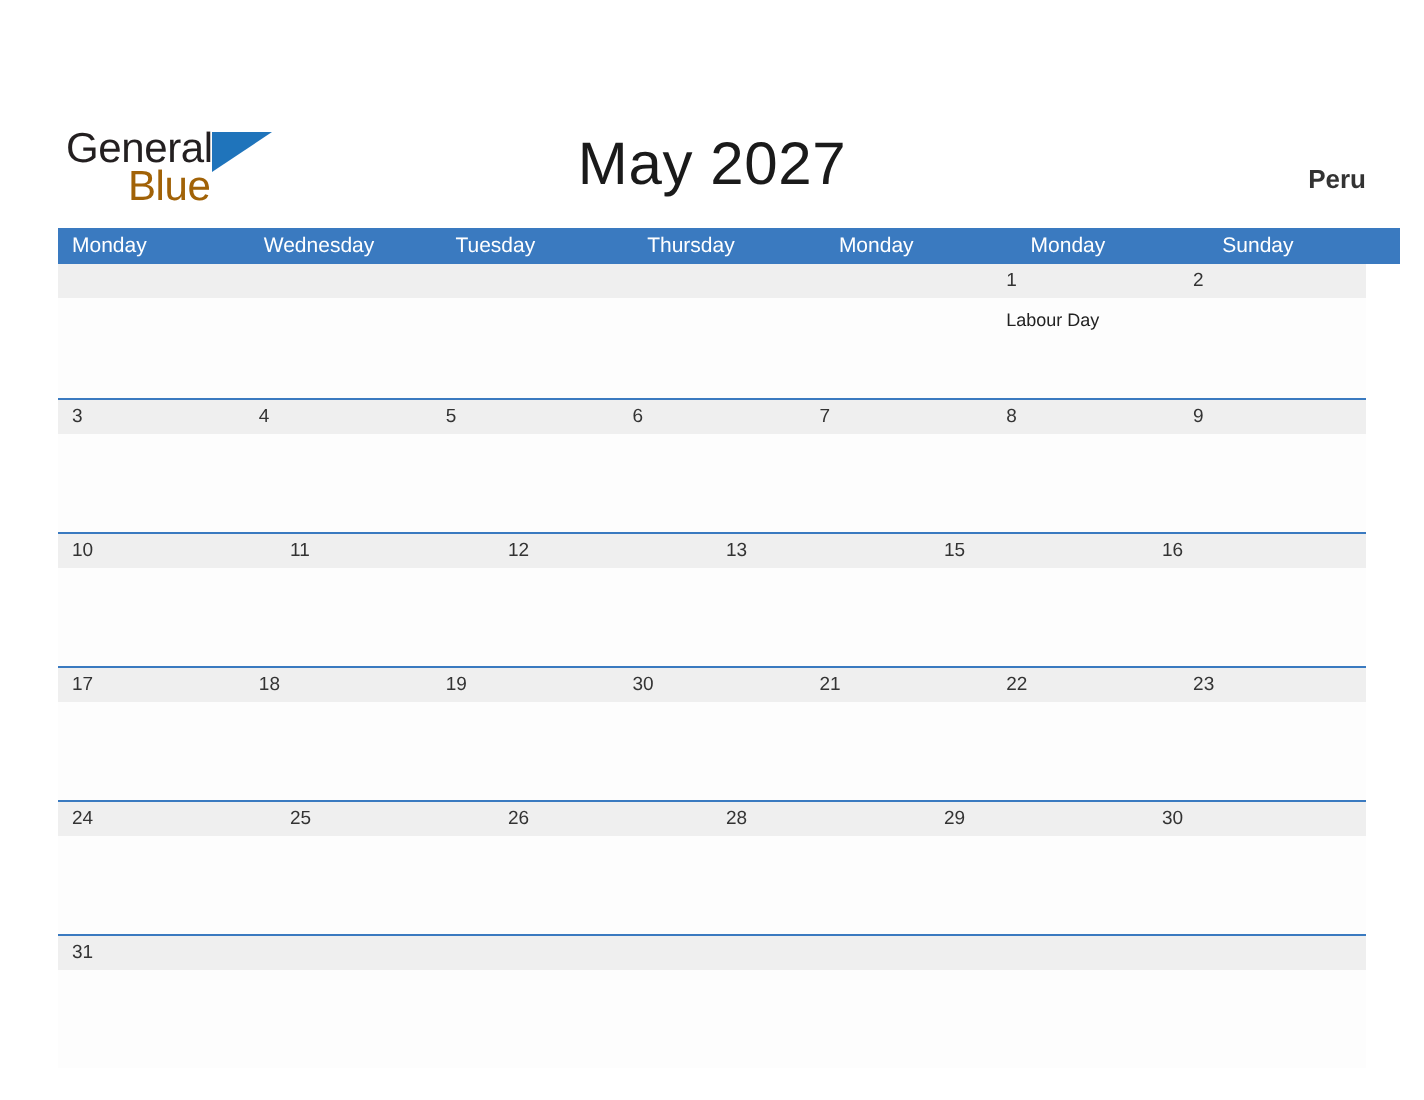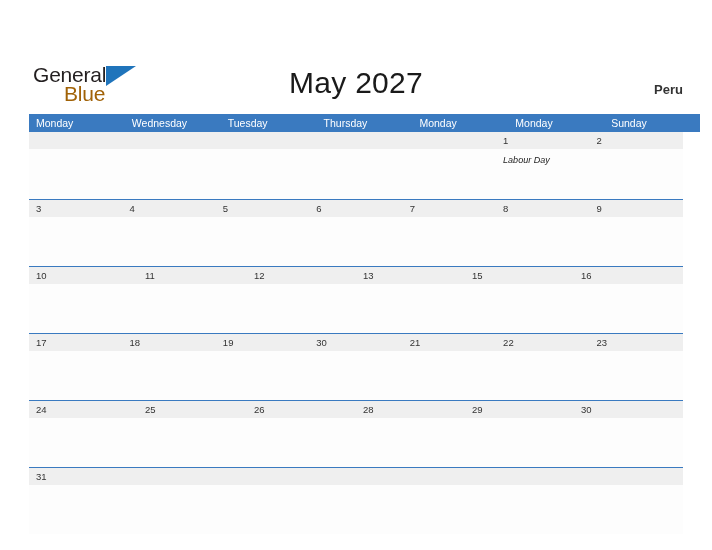--- a/index.html
+++ b/index.html
@@ -153,21 +153,20 @@
     font-family: "Liberation Sans", sans-serif;
   }
 
   .events {
     display: flex;
     width: 654px;
     position: absolute;
     left: 0;
     top: 18px;
     height: 64px;
-    font-style: italic;
   }
   .evcell {
     flex: 1 1 0;
     padding: 4px 7px 0 7px;
     box-sizing: border-box;
     font-size: 9px;
     color: #222222;
     line-height: 12px;
     font-family: "Liberation Sans", sans-serif;
   }

